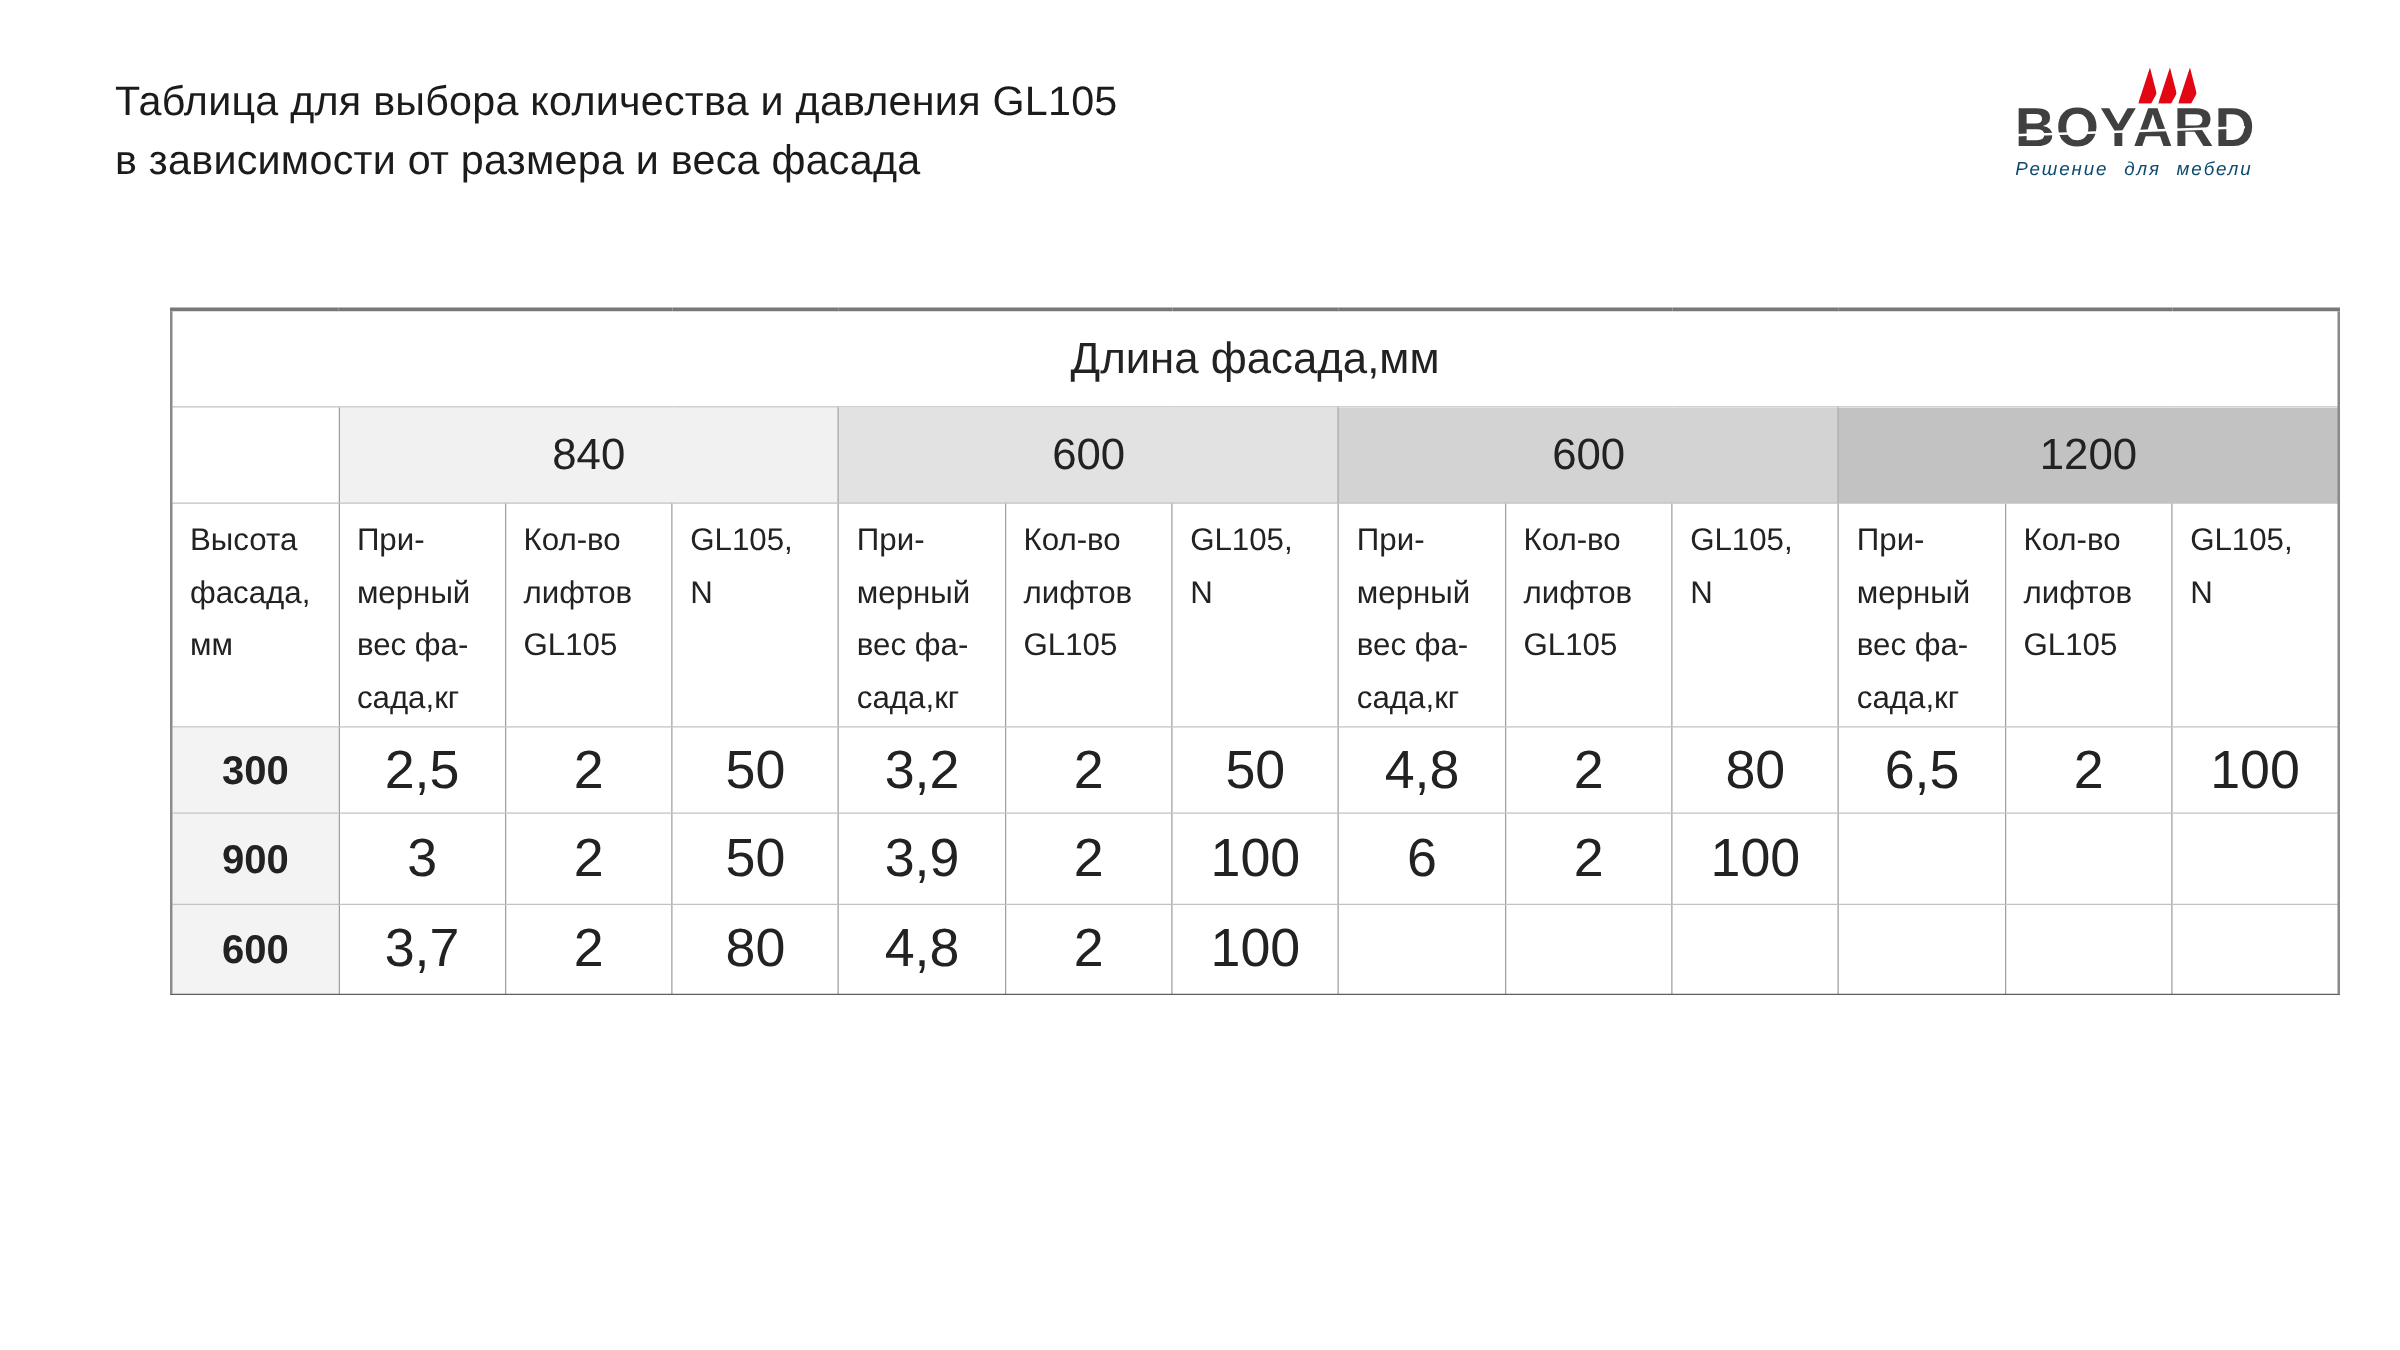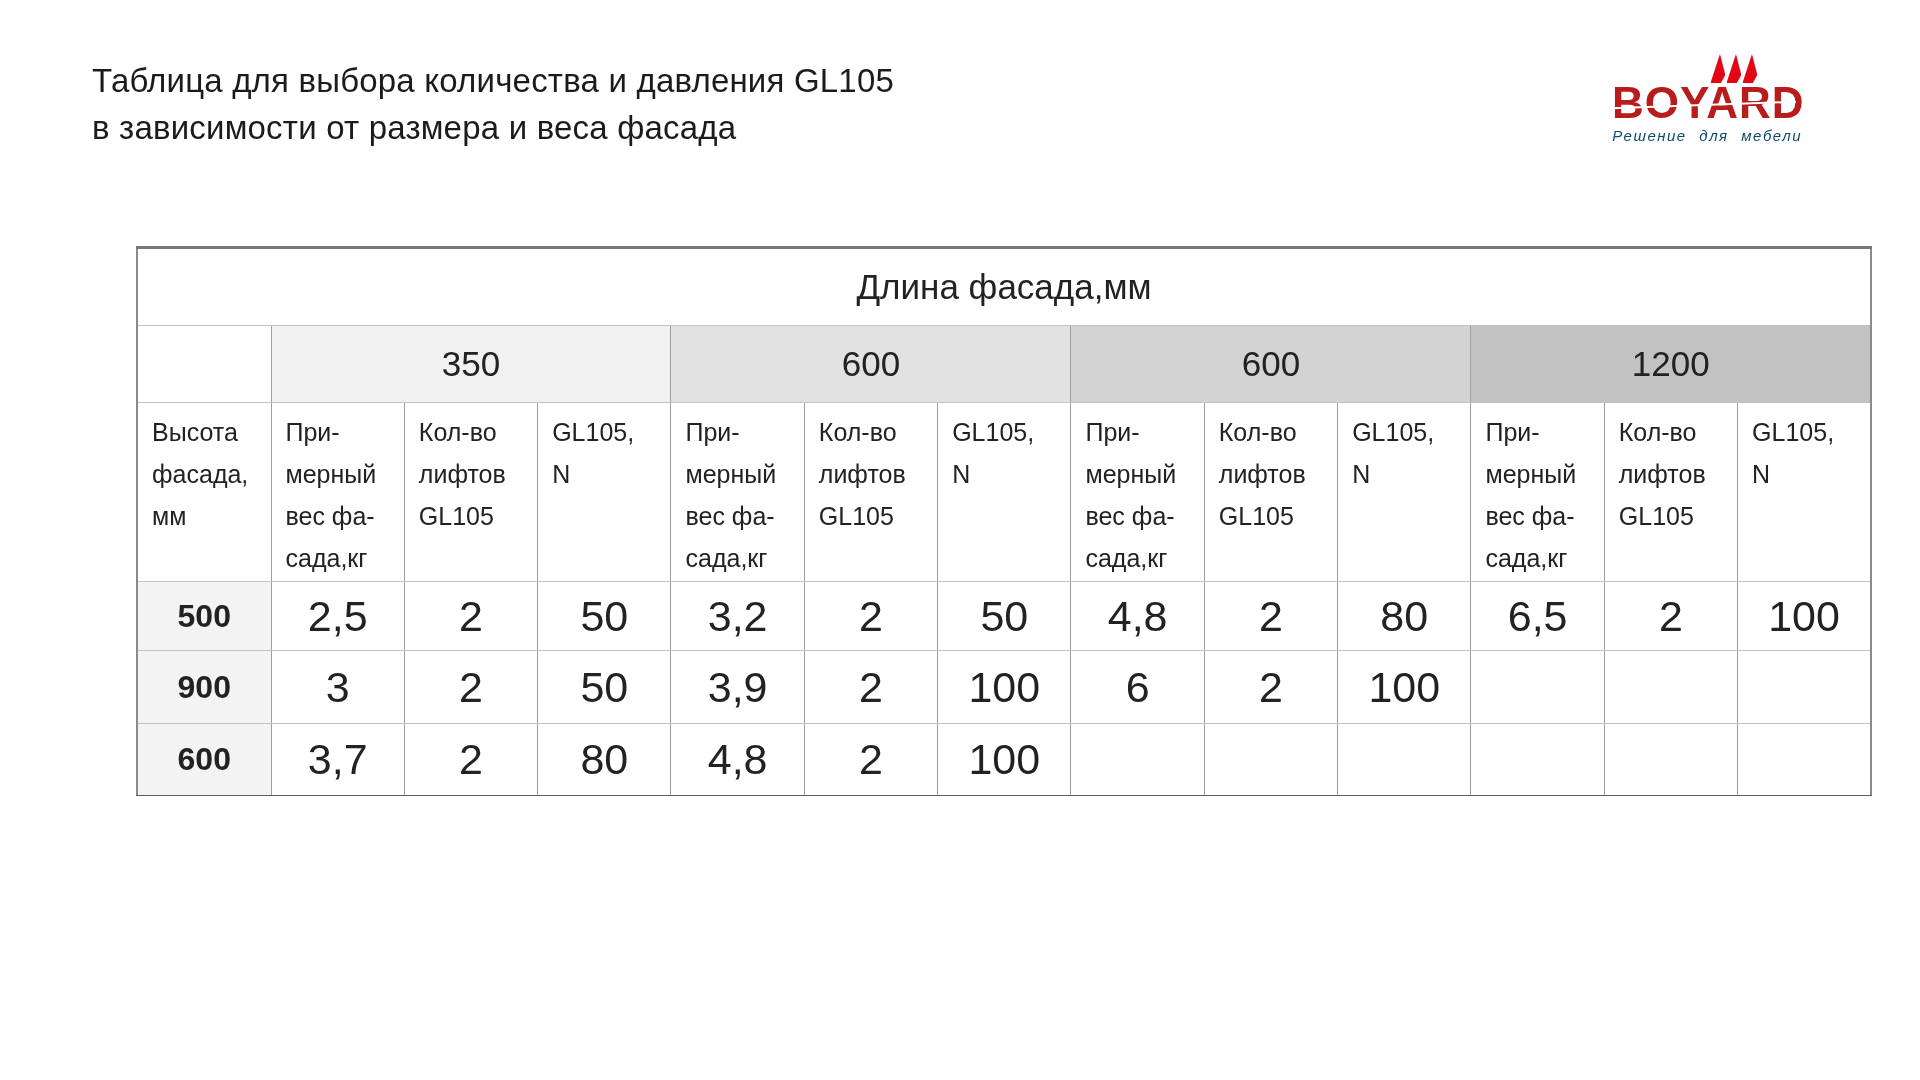--- a/index.html
+++ b/index.html
@@ -10,21 +10,21 @@
   .title{position:absolute;left:92px;top:57px;font-size:33px;line-height:47px;
          color:#1b1b1b;letter-spacing:.2px;}
   .title div{white-space:nowrap;}
 
   .logo{position:absolute;left:1612px;top:54px;width:190px;}
   .flames{height:30px;margin-left:100px;margin-bottom:1px;display:flex;gap:2px;}
   .flame{width:14px;height:29px;display:inline-block;
          clip-path:polygon(46% 0%, 100% 72%, 74% 100%, 0% 100%);
          transform:skewX(-6deg);}
   .wordmark{position:relative;font-size:44px;font-weight:bold;letter-spacing:1px;
-            color:#b91c1c;line-height:36px;white-space:nowrap;}
+            color:#404040;line-height:36px;white-space:nowrap;}
   .wordmark::after{content:"";position:absolute;left:0;right:6px;top:54%;height:2px;
                    background:#ffffff;transform:rotate(-2deg);}
   .tagline{margin-top:6px;font-size:15px;font-style:italic;color:#0c4a6e;
            letter-spacing:1.5px;word-spacing:7px;text-align:right;white-space:nowrap;}
 
   
   .tbl-wrap{position:absolute;left:90px;top:246px;margin-left:46px;}
   table{table-layout:fixed;width:1736px;border-collapse:collapse;
         border-top:3px solid #787878;border-bottom:3px solid #5e5e5e;
         border-left:2px solid #8a8a8a;border-right:2px solid #8a8a8a;
@@ -85,21 +85,21 @@
           <col>
       </colgroup>
 
       <tbody>
           <tr class="row-span">
         <td colspan="13">Длина фасада,мм</td>
       </tr>
 
       <tr class="row-groups">
         <td></td>
-        <td colspan="3" class="band-450" style="background-color: rgb(241, 241, 241);">350</td>
+        <td colspan="3" class="band-450" style="background-color: rgb(241, 241, 241);">840</td>
         <td colspan="3" class="band-600" style="background-color: rgb(226, 226, 226);">600</td>
         <td colspan="3" class="band-900" style="background-color: rgb(211, 211, 211);">600</td>
         <td colspan="3" class="band-1200" style="background-color: rgb(194, 194, 194); text-align: center;">1200</td>
       </tr>
 
       <tr class="row-subheads">
         <td>Высота
 фасада,
 мм</td>
         <td>При-
@@ -134,21 +134,21 @@
 вес фа-
 сада,кг</td>
         <td>Кол-во
 лифтов
 GL105</td>
         <td>GL105,
 N</td>
       </tr>
 
       <tr class="row-data r0">
-        <td class="row-label label-bg" style="background-color: rgb(243, 243, 243);">500</td>
+        <td class="row-label label-bg" style="background-color: rgb(243, 243, 243);">300</td>
         <td>2,5</td>
         <td>2</td>
         <td>50</td>
         <td>3,2</td>
         <td>2</td>
         <td>50</td>
         <td>4,8</td>
         <td>2</td>
         <td>80</td>
         <td>6,5</td>

